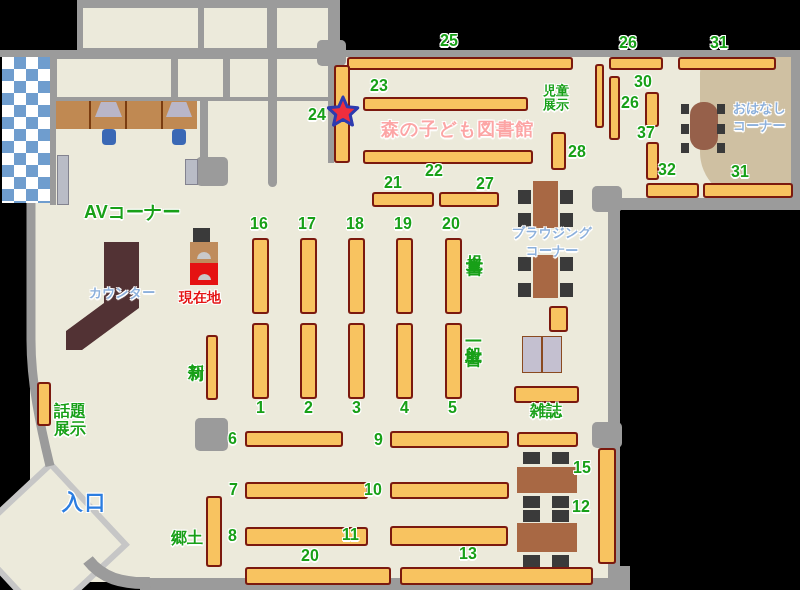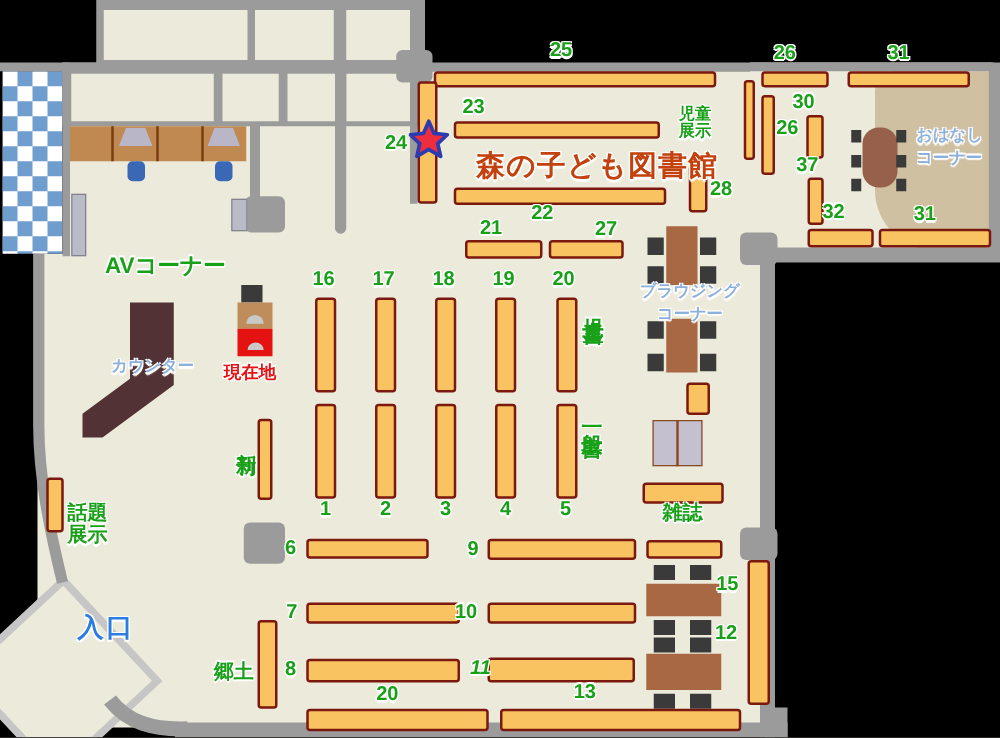--- a/index.html
+++ b/index.html
@@ -20,21 +20,21 @@
   .door{background:#b9bcc6;border:1px solid #83838f;z-index:5;}
   .table{background:#a86844;z-index:5;}
   .num,.glab{color:#18a018;font-weight:bold;font-size:16px;line-height:1.1;z-index:8;
        text-shadow:-1px -1px 0 #fff,1px -1px 0 #fff,-1px 1px 0 #fff,1px 1px 0 #fff,0 2px 0 #fff;
        white-space:pre-line;}
   .glab{font-size:13px;}
   .vlab{color:#18a018;font-weight:bold;font-size:17px;z-index:8;writing-mode:vertical-rl;
        text-shadow:-1px -1px 0 #fff,1px -1px 0 #fff,-1px 1px 0 #fff,1px 1px 0 #fff;letter-spacing:2px;}
   .blab{color:#8cb0dc;font-weight:bold;font-size:13px;z-index:8;white-space:pre-line;text-align:center;
        text-shadow:-1px -1px 0 #fff,1px -1px 0 #fff,-1px 1px 0 #fff,1px 1px 0 #fff,0 2px 1px #fff;}
-  .title{color:#c2410c;font-weight:bold;font-size:23px;z-index:8;letter-spacing:1px;
+  .title{color:#fca5a5;font-weight:bold;font-size:18px;z-index:8;letter-spacing:1px;
        text-shadow:-1px -1px 0 #fff,1px -1px 0 #fff,-1px 1px 0 #fff,1px 1px 0 #fff,0 2px 1px #fff;}
   .red{color:#e41414;font-weight:bold;font-size:14px;z-index:8;
        text-shadow:-1px -1px 0 #fff,1px -1px 0 #fff,-1px 1px 0 #fff,1px 1px 0 #fff;}
   .blue{color:#2b7de0;font-weight:bold;font-size:21px;z-index:8;letter-spacing:2px;
        text-shadow:-1px -1px 0 #fff,1px -1px 0 #fff,-1px 1px 0 #fff,1px 1px 0 #fff;}
   .checker{background-image:conic-gradient(#6f9dce 25%,#ffffff 0 50%,#6f9dce 0 75%,#ffffff 0);
        background-size:24px 24px;z-index:3;}
   .kiosk{z-index:5;}
   .arc{background:#c9c9c9;border-radius:50% 50% 0 0/100% 100% 0 0;z-index:6;}
 </style>
@@ -203,21 +203,21 @@
   <div class="num" style="left:621px;top:94px;">26</div>
   <div class="num" style="left:637px;top:124px;">37</div>
   <div class="num" style="left:568px;top:143px;">28</div>
   <div class="num" style="left:658px;top:161px;">32</div>
   <div class="num" style="left:731px;top:163px;">31</div>
   <div class="num" style="left:228px;top:430px;">6</div>
   <div class="num" style="left:374px;top:431px;">9</div>
   <div class="num" style="left:229px;top:481px;">7</div>
   <div class="num" style="left:364px;top:481px;">10</div>
   <div class="num" style="left:228px;top:527px;">8</div>
-  <div class="num" style="left:376px;top:526px;font-style:italic;">11</div>
+  <div class="num" style="left:342px;top:526px;">11</div>
   <div class="num" style="left:301px;top:547px;">20</div>
   <div class="num" style="left:459px;top:545px;">13</div>
   <div class="num" style="left:573px;top:429px;margin-top:30px;">15</div>
   <div class="num" style="left:572px;top:498px;">12</div>
 
   <div class="title" style="left:381px;top:117px;">森の子ども図書館</div>
   <div class="glab" style="left:84px;top:203px;font-size:18px;">AVコーナー</div>
   <div class="blab" style="left:89px;top:284px;">カウンター</div>
   <div class="red" style="left:179px;top:289px;">現在地</div>
   <div class="vlab" style="left:185px;top:350px;font-size:16px;">新刊</div>

